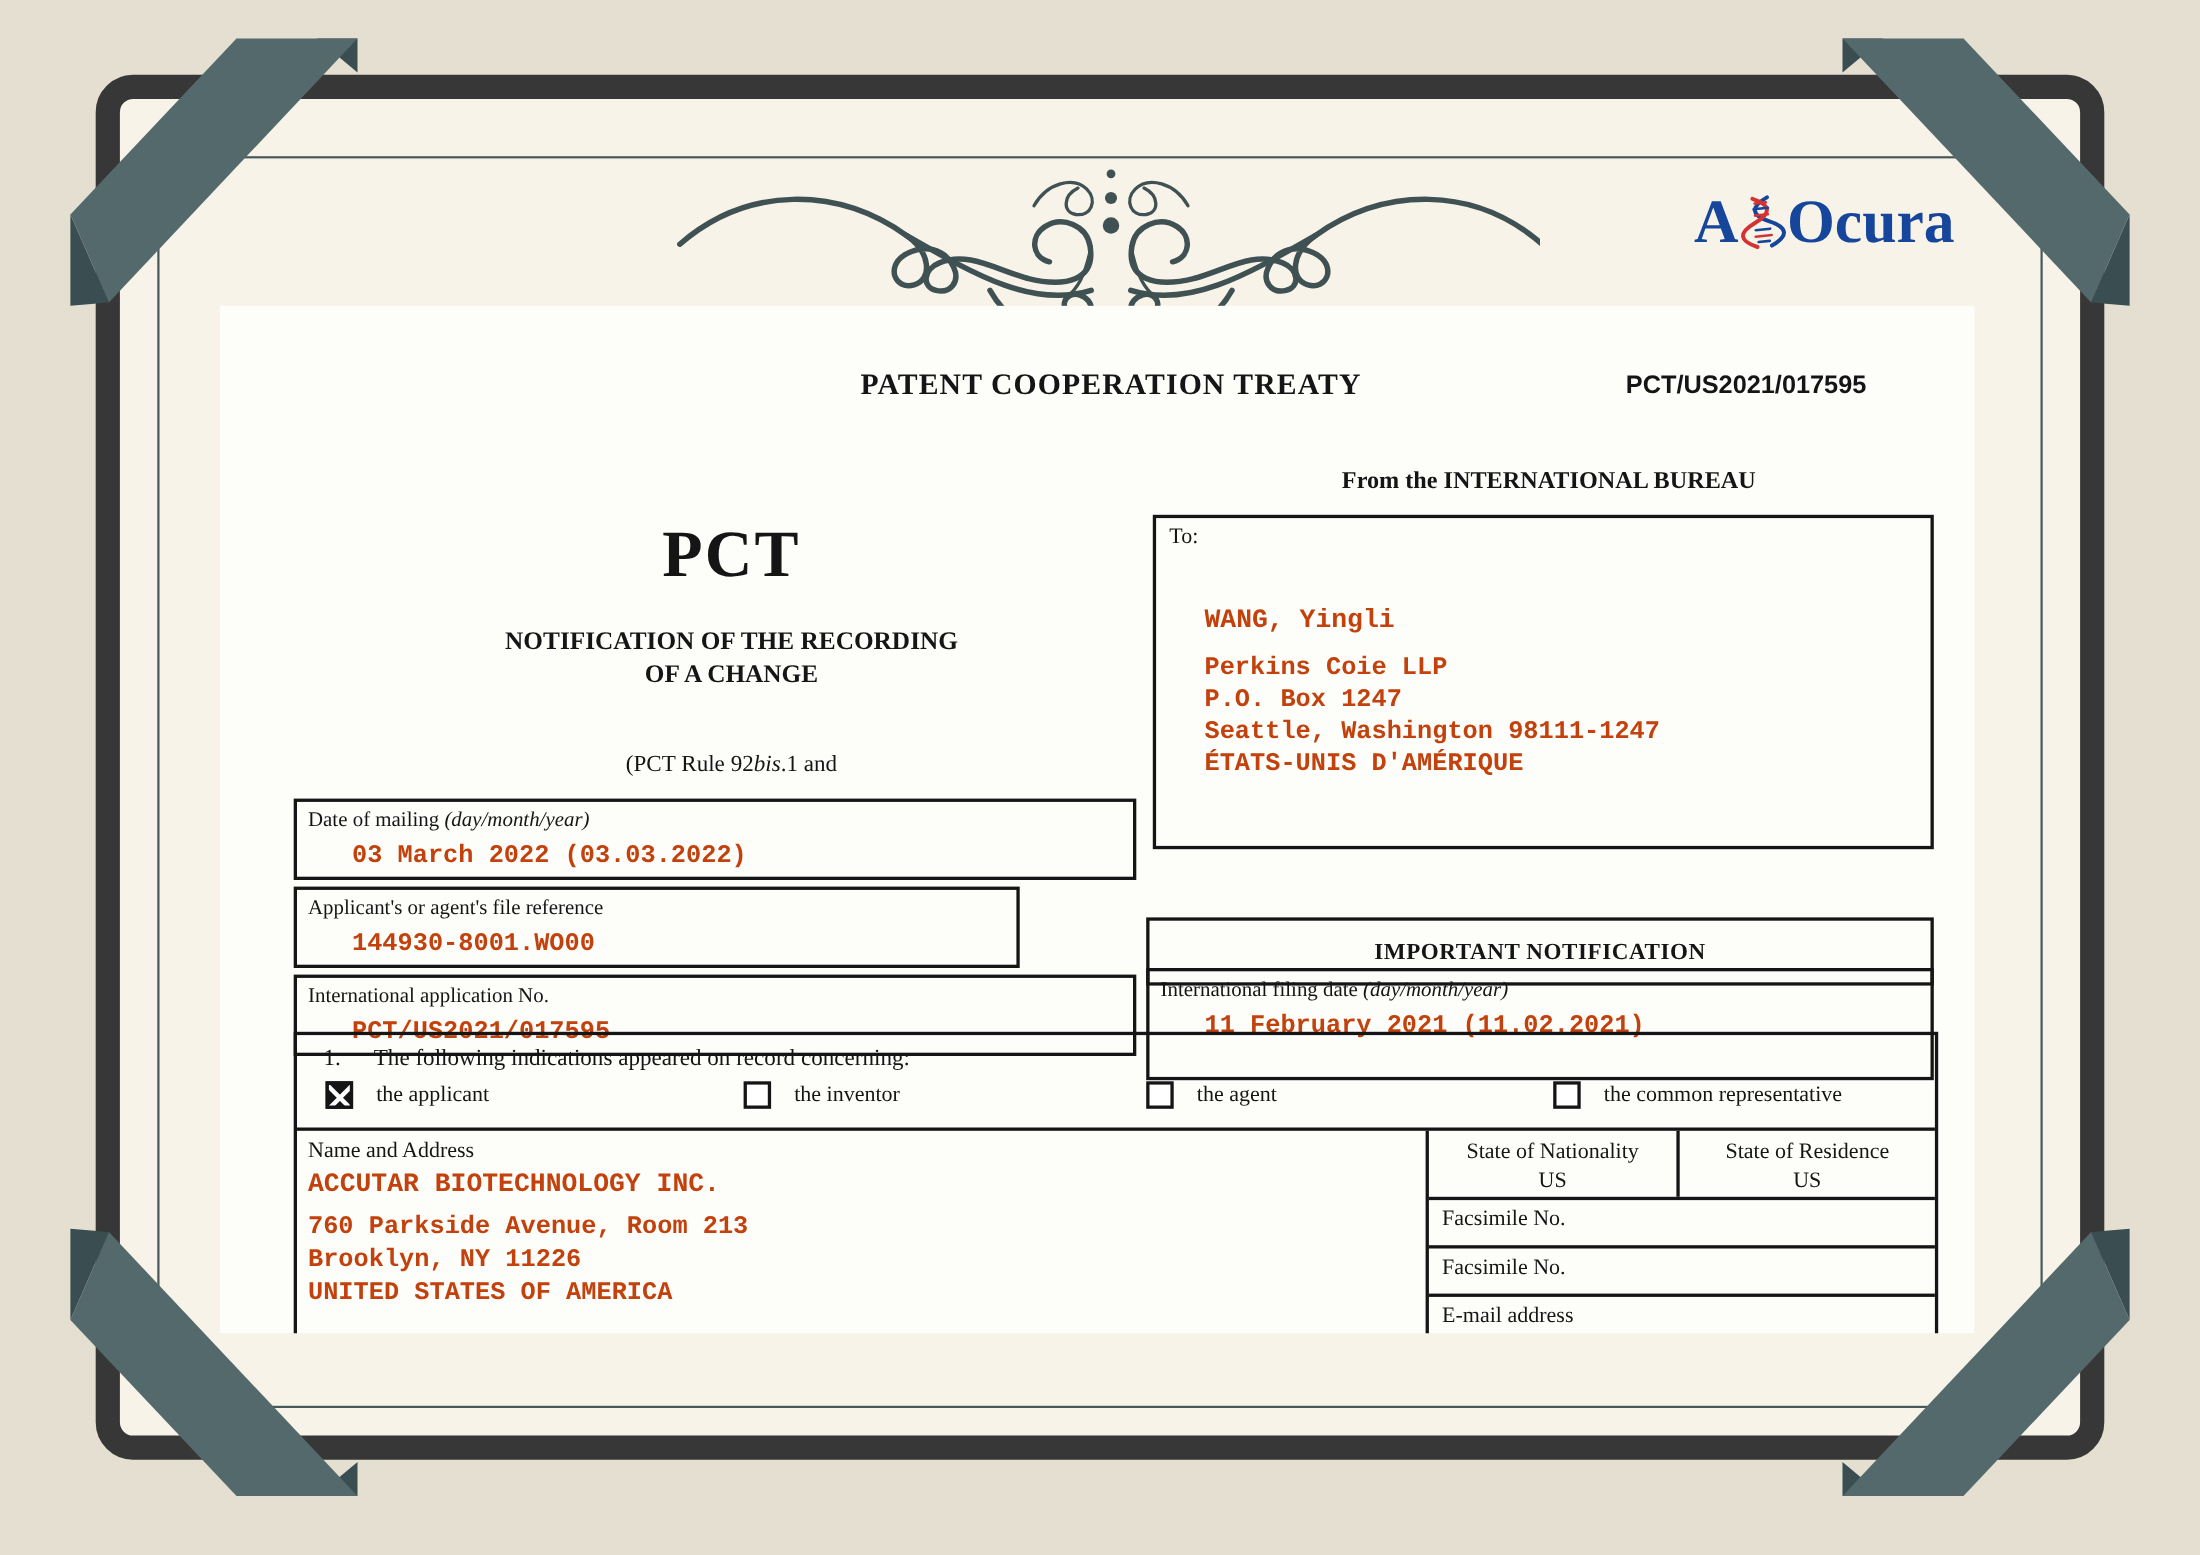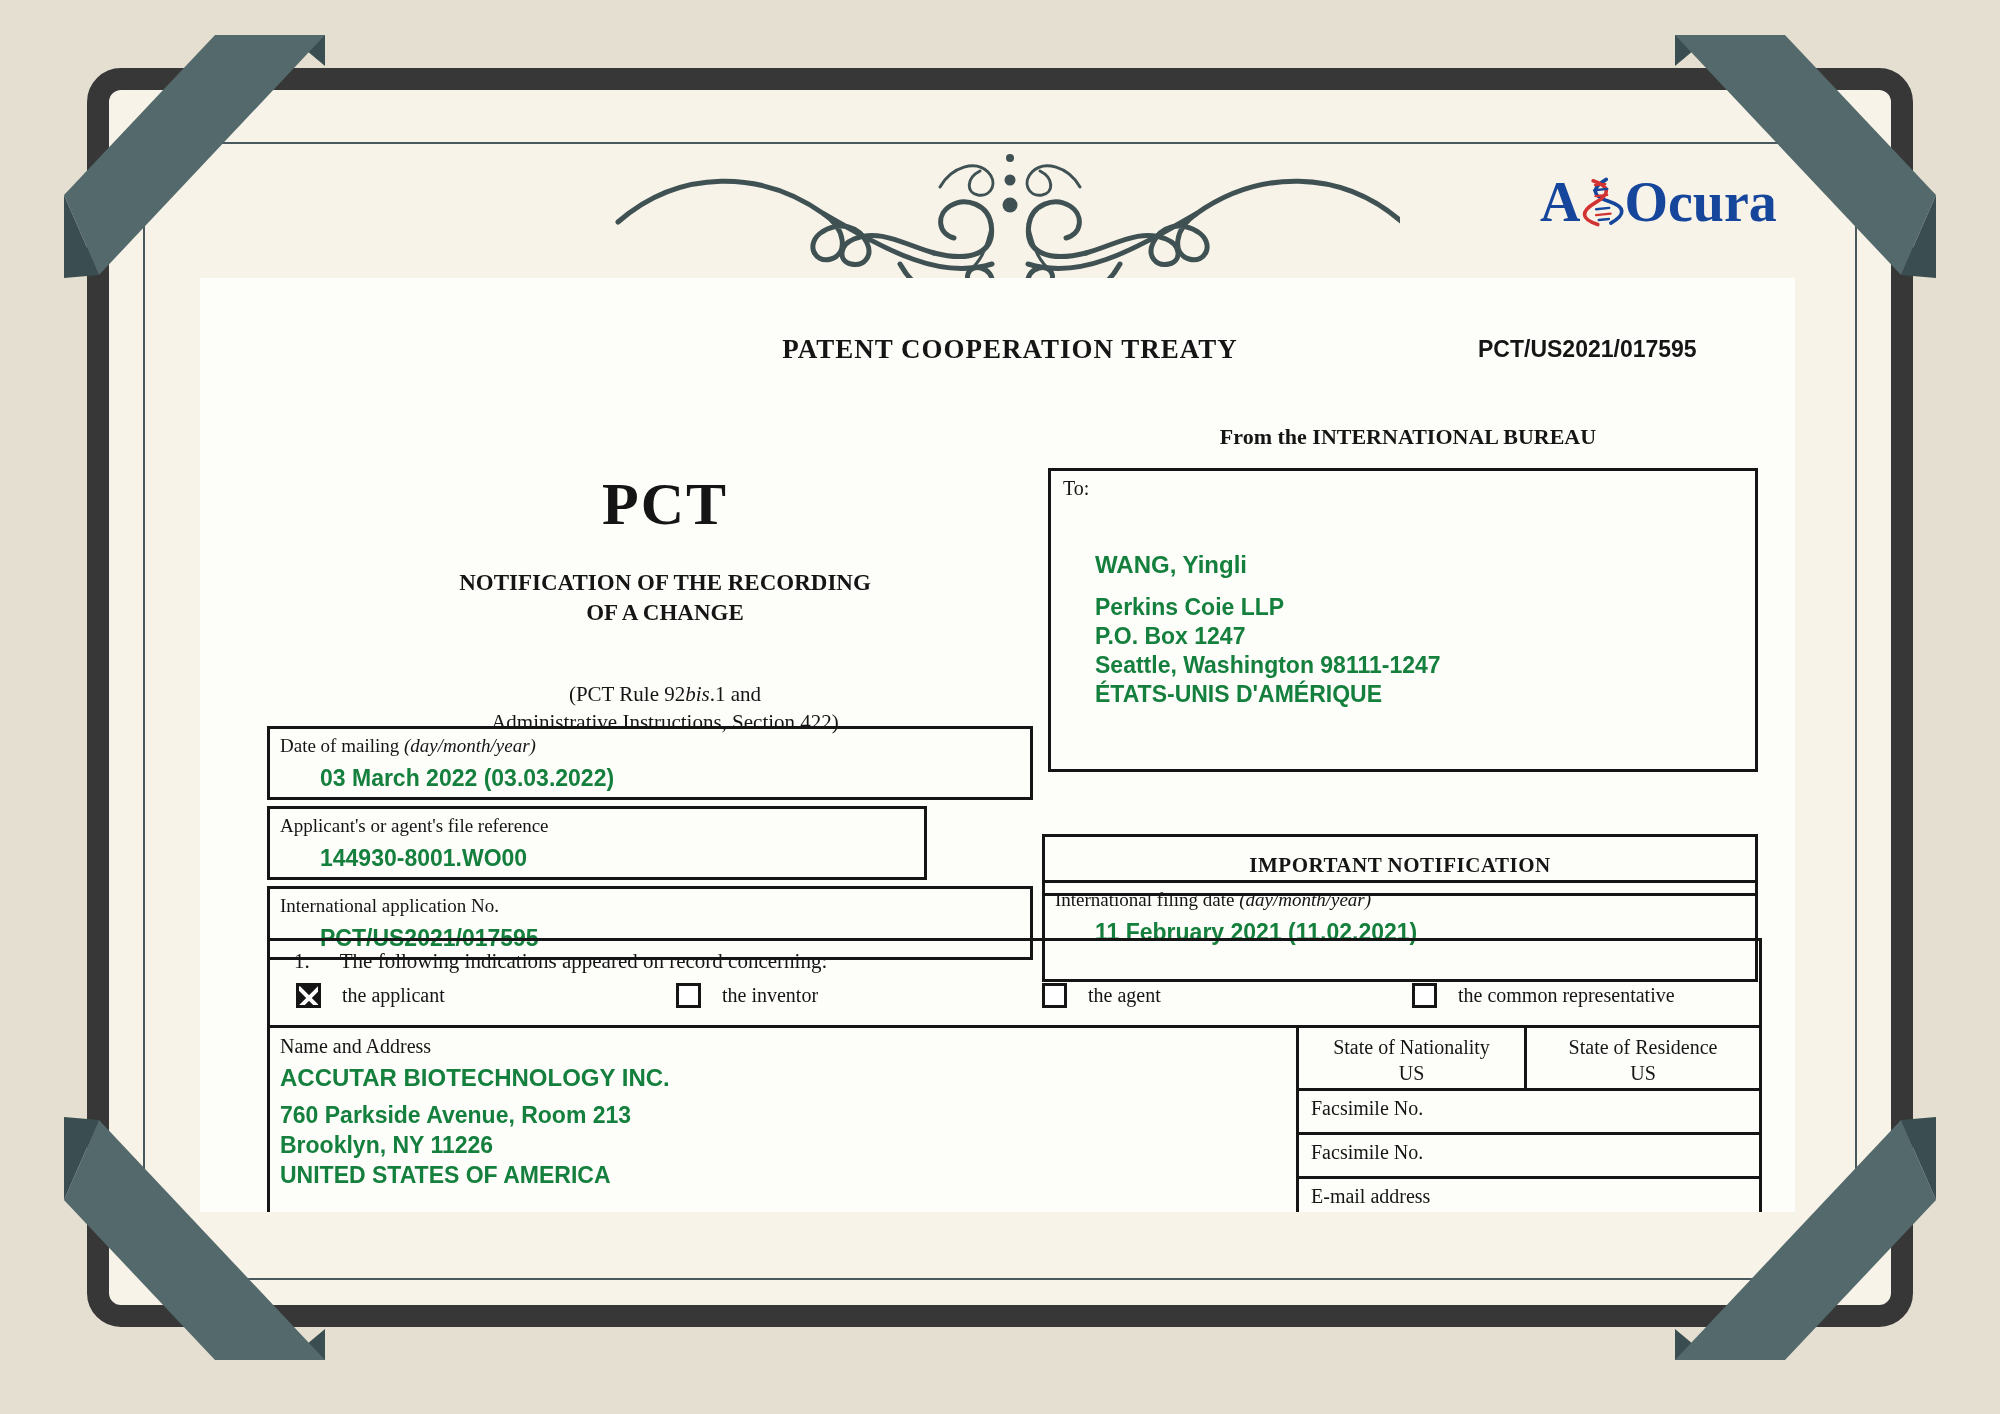--- a/index.html
+++ b/index.html
@@ -27,22 +27,22 @@
   
   .logo{left:1540px;top:168px;display:flex;align-items:center;gap:2px;}
   .logo .ltr{font-family:"Liberation Serif",serif;font-weight:bold;font-size:56px;
              color:var(--logo-blue);line-height:1;}
   .dna{width:44px;height:68px;transform:rotate(-6deg);margin:0 -2px;}
 
   
   .page{left:200px;top:278px;width:1595px;height:934px;background:var(--page);
         overflow:hidden;}
   .serif{font-family:"Liberation Serif","DejaVu Serif",serif;}
-  .val{font-family:Liberation Sans, sans-serif;font-weight:bold;
-       font-size:23px;color:#15803d;}
+  .val{font-family:Liberation Mono, monospace;font-weight:bold;
+       font-size:23px;color:#c2410c;}
   .lbl{font-size:19px;}
   .note{font-style:italic;text-align:right;}
   .box{border:3px solid var(--ink);}
 
   .doc-title{left:440px;top:56px;width:740px;text-align:center;font-weight:bold;
              font-size:27px;letter-spacing:1px;}
   .doc-number{left:1278px;top:58px;font-family:"Liberation Sans",sans-serif;
               font-weight:bold;font-size:23px;}
   .bureau{left:888px;top:146px;width:640px;text-align:center;font-weight:bold;font-size:22px;}
 
@@ -165,21 +165,20 @@
     </div>
 
     <div class="abs leftcol">
       <div class="pct-big">PCT</div>
       <div class="notice">
         <div>NOTIFICATION OF THE RECORDING</div>
         <div>OF A CHANGE</div>
       </div>
       <div class="rule">
         <div><span>(PCT Rule 92</span><span class="note">bis</span><span>.1 and</span></div>
-        <div>Administrative Instructions, Section 422)</div>
       </div>
     </div>
 
     <div class="abs box fieldbox mailing">
       <div class="lbl"><span>Date of mailing</span> <span class="note">(day/month/year)</span></div>
       <div class="fval val">03 March 2022 (03.03.2022)</div>
     </div>
 
     <div class="abs box fieldbox fileref">
       <div class="lbl">Applicant's or agent's file reference</div>

